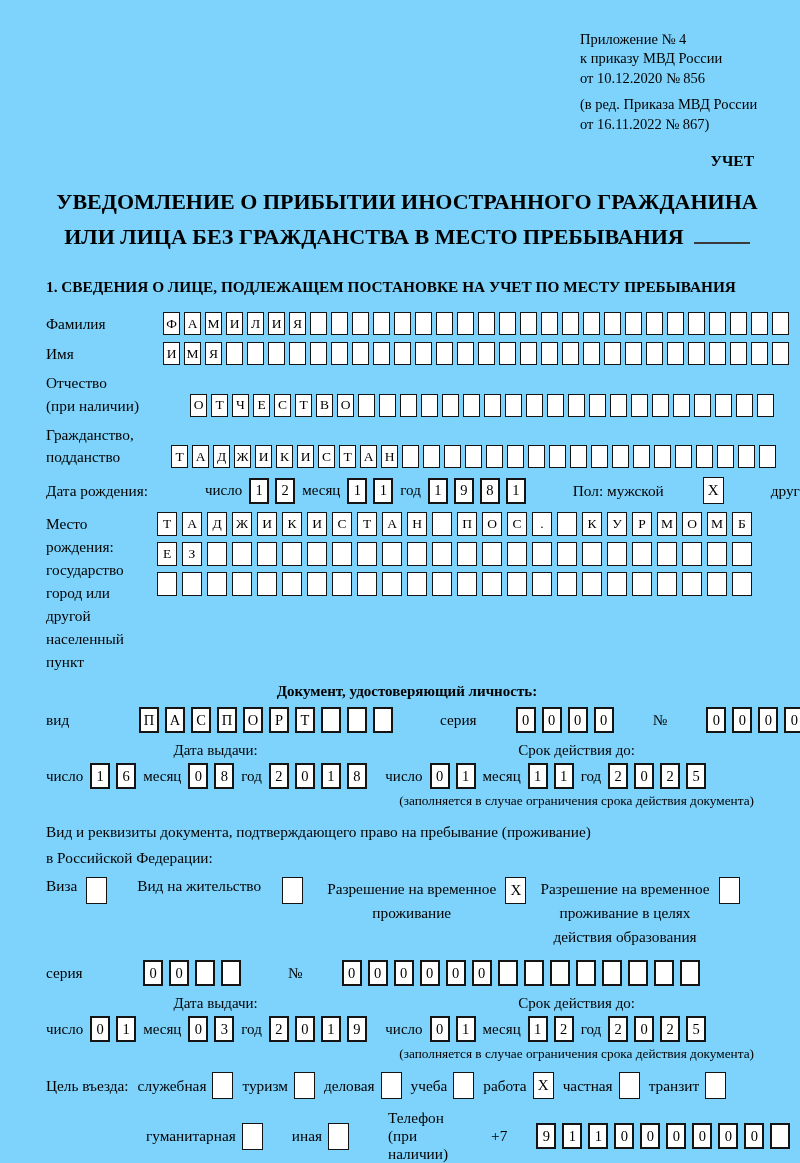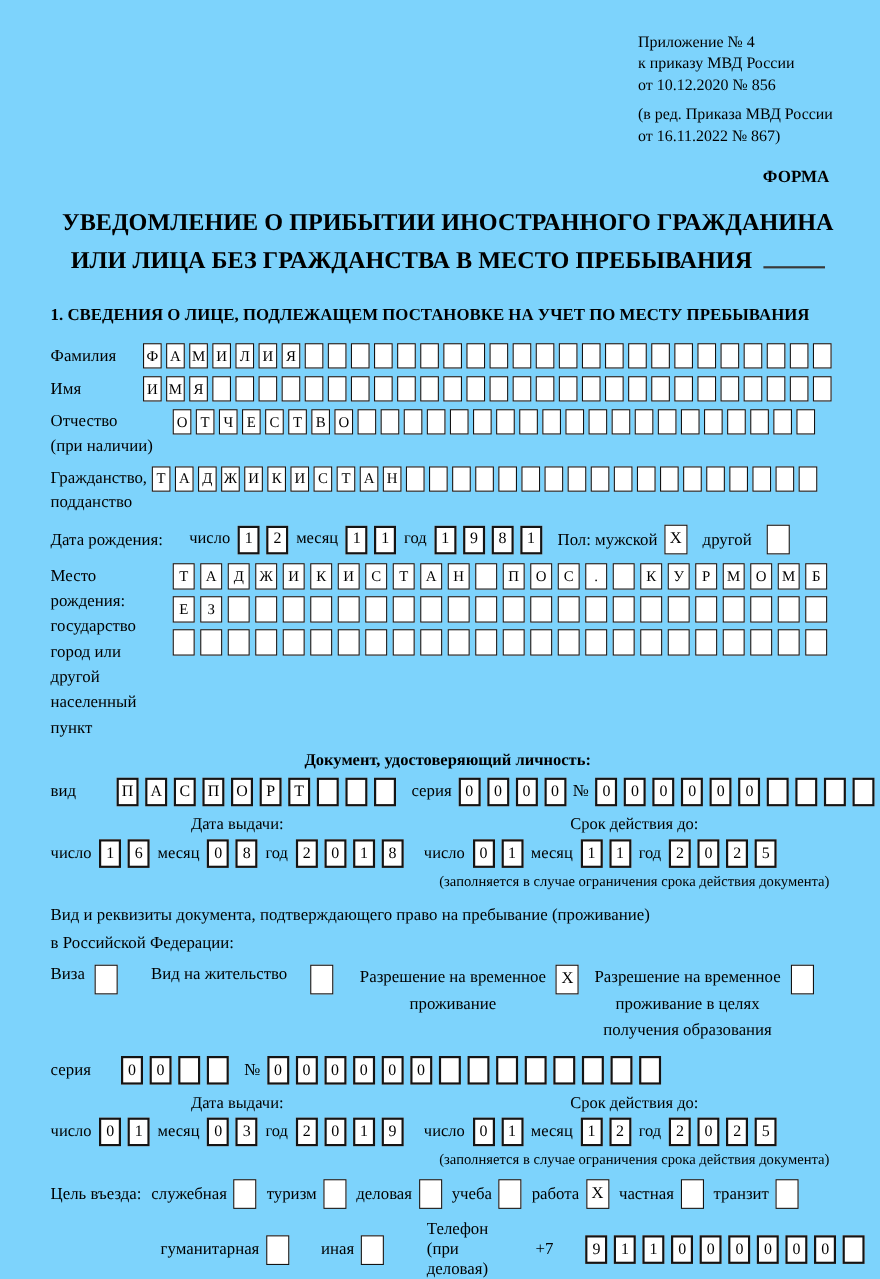--- a/index.html
+++ b/index.html
@@ -14,22 +14,22 @@
     font-weight:bold;font-size:15.5px;}
 
   
   .title{margin-top:14px;text-align:center;font-weight:bold;
     font-size:22px;line-height:1.6;}
   .blank-line{display:inline-block;width:56px;height:13px;
     border-bottom:2px solid #3a3a3a;margin-left:10px;}
   .sec-heading{margin-top:24px;font-weight:bold;font-size:15.3px;}
 
   
-  .frow{display:flex;align-items:center;margin-top:7px;}
-  .frow.top{align-items:flex-start;}
+  .frow{display:flex;align-items:center;margin-top:7px;gap:33px;}
+  .frow.top{align-items:flex-end;}
   .flabel{font-size:15.3px;line-height:1.45;flex-shrink:0;}
   .lw84{width:84px;} .lw111{width:111px;} .lw92{width:92px;}
   .lw88{width:88px;}
 
   
   .cells{display:inline-flex;gap:4px;flex-wrap:nowrap;}
   .cells .cell{box-sizing:border-box;display:inline-flex;align-items:center;
     justify-content:center;width:17px;height:23px;border:1.7px solid #141414;
     font-size:13.5px;background:#fff;}
   .cells.wide{gap:5px;} .cells.wide .cell{width:20px;height:24px;}
@@ -74,21 +74,21 @@
 <div class="page">
 
   <div class="appendix">
     <div>Приложение № 4</div>
     <div>к приказу МВД России</div>
     <div>от 10.12.2020 № 856</div>
     <div class="gap"></div>
     <div>(в ред. Приказа МВД России</div>
     <div>от 16.11.2022 № 867)</div>
   </div>
-  <div class="forma">ФОРМА</div>
+  <div class="forma">УЧЕТ</div>
 
   <div class="title">
     <div>УВЕДОМЛЕНИЕ О ПРИБЫТИИ ИНОСТРАННОГО ГРАЖДАНИНА</div>
     <div><span>ИЛИ ЛИЦА БЕЗ ГРАЖДАНСТВА В МЕСТО ПРЕБЫВАНИЯ</span><span class="blank-line"></span></div>
   </div>
 
   <div class="sec-heading">1. СВЕДЕНИЯ О ЛИЦЕ, ПОДЛЕЖАЩЕМ ПОСТАНОВКЕ НА УЧЕТ ПО МЕСТУ ПРЕБЫВАНИЯ</div>
 
   <div class="frow" style="margin-top:16px">
     <span class="flabel lw84">Фамилия</span>
@@ -456,21 +456,21 @@
       <span class="ml">
         <span>Разрешение на временное</span><br>
         <span>проживание</span>
       </span>
       <span class="cb">X</span>
     </span>
     <span class="optitem">
       <span class="ml">
         <span>Разрешение на временное</span><br>
         <span>проживание в целях</span><br>
-        <span>получения образования</span>
+        <span>действия образования</span>
       </span>
       <span class="cb"></span>
     </span>
   </div>
 
   <div class="frow" style="margin-top:12px">
     <span class="flabel" style="width:64px">серия</span>
     <span class="cells date">
         <span class="cell">0</span>
         <span class="cell">0</span>
@@ -578,21 +578,21 @@
 
   <div class="purpose-row purpose2">
     <span class="pair">
       <span>гуманитарная</span>
       <span class="cb"></span>
     </span>
     <span class="pair">
       <span>иная</span>
       <span class="cb"></span>
     </span>
-    <span style="margin-left:10px">Телефон (при деловая)</span>
+    <span style="margin-left:10px">Телефон (при наличии)</span>
     <span style="margin-left:14px">+7</span>
     <span class="cells date">
         <span class="cell">9</span>
         <span class="cell">1</span>
         <span class="cell">1</span>
         <span class="cell">0</span>
         <span class="cell">0</span>
         <span class="cell">0</span>
         <span class="cell">0</span>
         <span class="cell">0</span>

